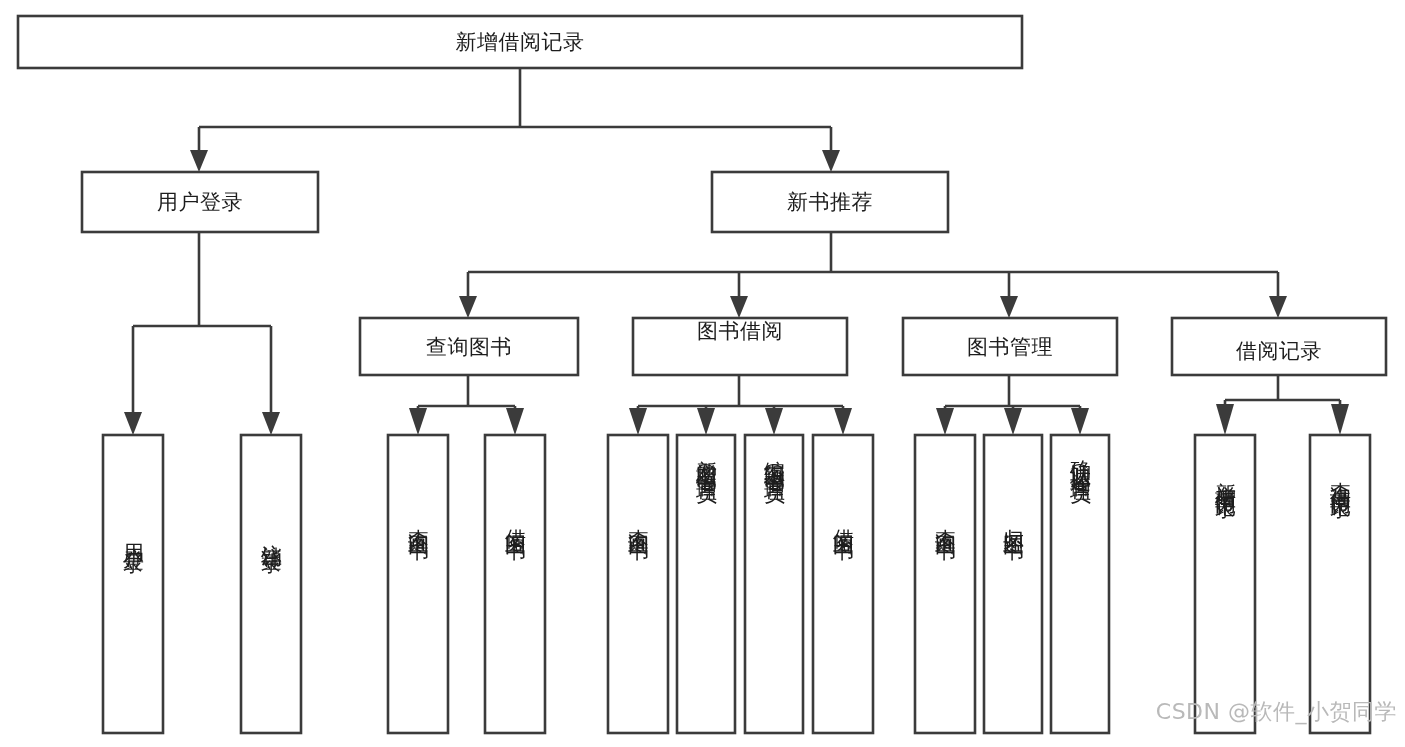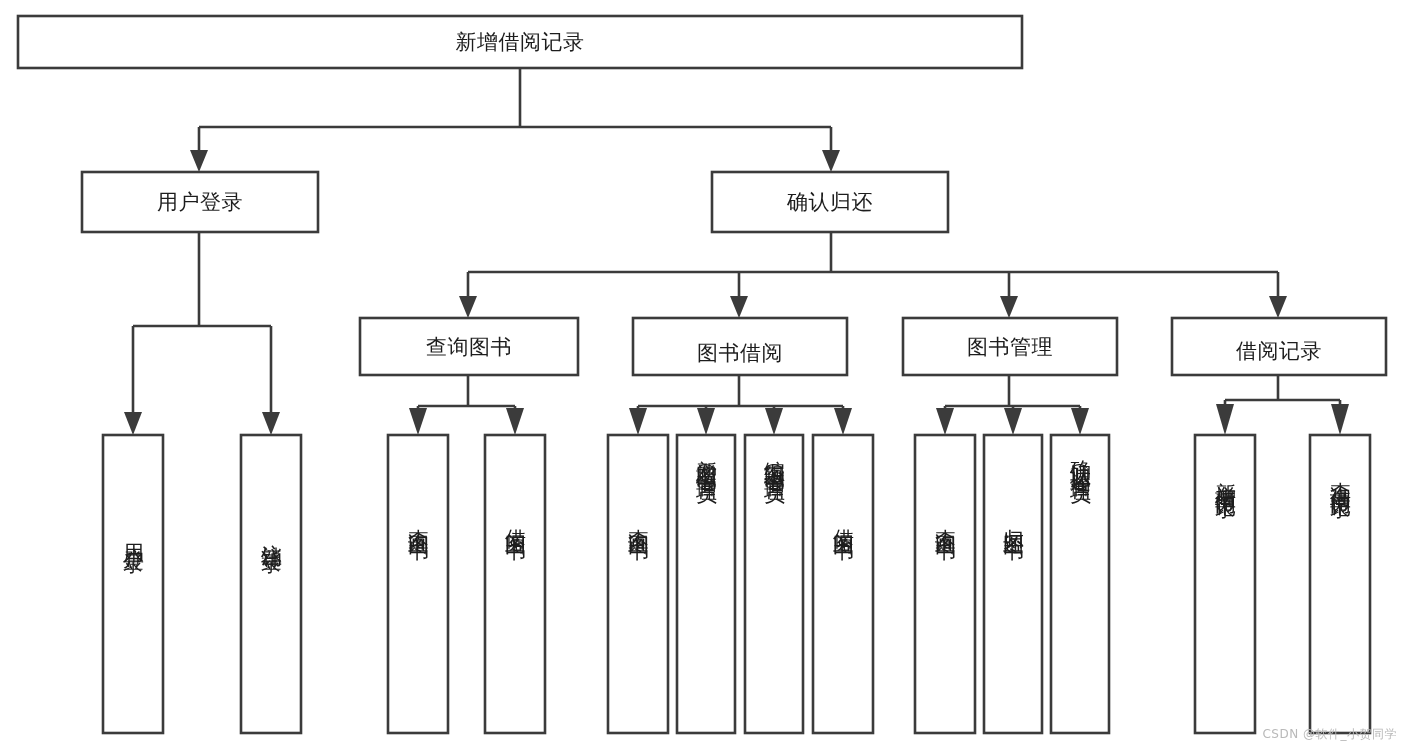--- a/index.html
+++ b/index.html
@@ -69,23 +69,23 @@
   .horiz-text {
     font-family: "DejaVu Sans", "Liberation Sans", sans-serif;
     font-size: 21px;
     color: #1d1d1d;
     white-space: nowrap;
     letter-spacing: 0.5px;
   }
   #watermark {
     position: absolute;
     right: 8px;
-    bottom: 4px;
-    font-family: "DejaVu Sans", "Liberation Sans", sans-serif;
-    font-size: 12px;
+    bottom: 20px;
+    font-family: "DejaVu Sans", "Liberation Sans", sans-serif;
+    font-size: 22px;
     color: #b9b9b9;
     letter-spacing: 0.5px;
     white-space: nowrap;
     pointer-events: none;
   }
 </style>
 </head>
 <body>
 
 <div id="diagram-root">
@@ -189,28 +189,28 @@
 
   <div class="horiz-label-wrap" style="left:18px; top:16px; width:1004px; height:52px;">
     <span class="horiz-text">新增借阅记录</span>
   </div>
 
   <div class="horiz-label-wrap" style="left:82px; top:172px; width:236px; height:60px;">
     <span class="horiz-text">用户登录</span>
   </div>
 
   <div class="horiz-label-wrap" style="left:712px; top:172px; width:236px; height:60px;">
-    <span class="horiz-text">确认归还</span>
+    <span class="horiz-text">新书推荐</span>
   </div>
 
   <div class="horiz-label-wrap" style="left:360px; top:318px; width:218px; height:57px;">
     <span class="horiz-text">查询图书</span>
   </div>
 
-  <div class="horiz-label-wrap" style="left:633px; top:324px; width:214px; height:57px;">
+  <div class="horiz-label-wrap" style="left:633px; top:302px; width:214px; height:57px;">
     <span class="horiz-text">图书借阅</span>
   </div>
 
   <div class="horiz-label-wrap" style="left:903px; top:318px; width:214px; height:57px;">
     <span class="horiz-text">图书管理</span>
   </div>
 
   <div class="horiz-label-wrap" style="left:1172px; top:318px; width:214px; height:65px;">
     <span class="horiz-text">借阅记录</span>
   </div>

